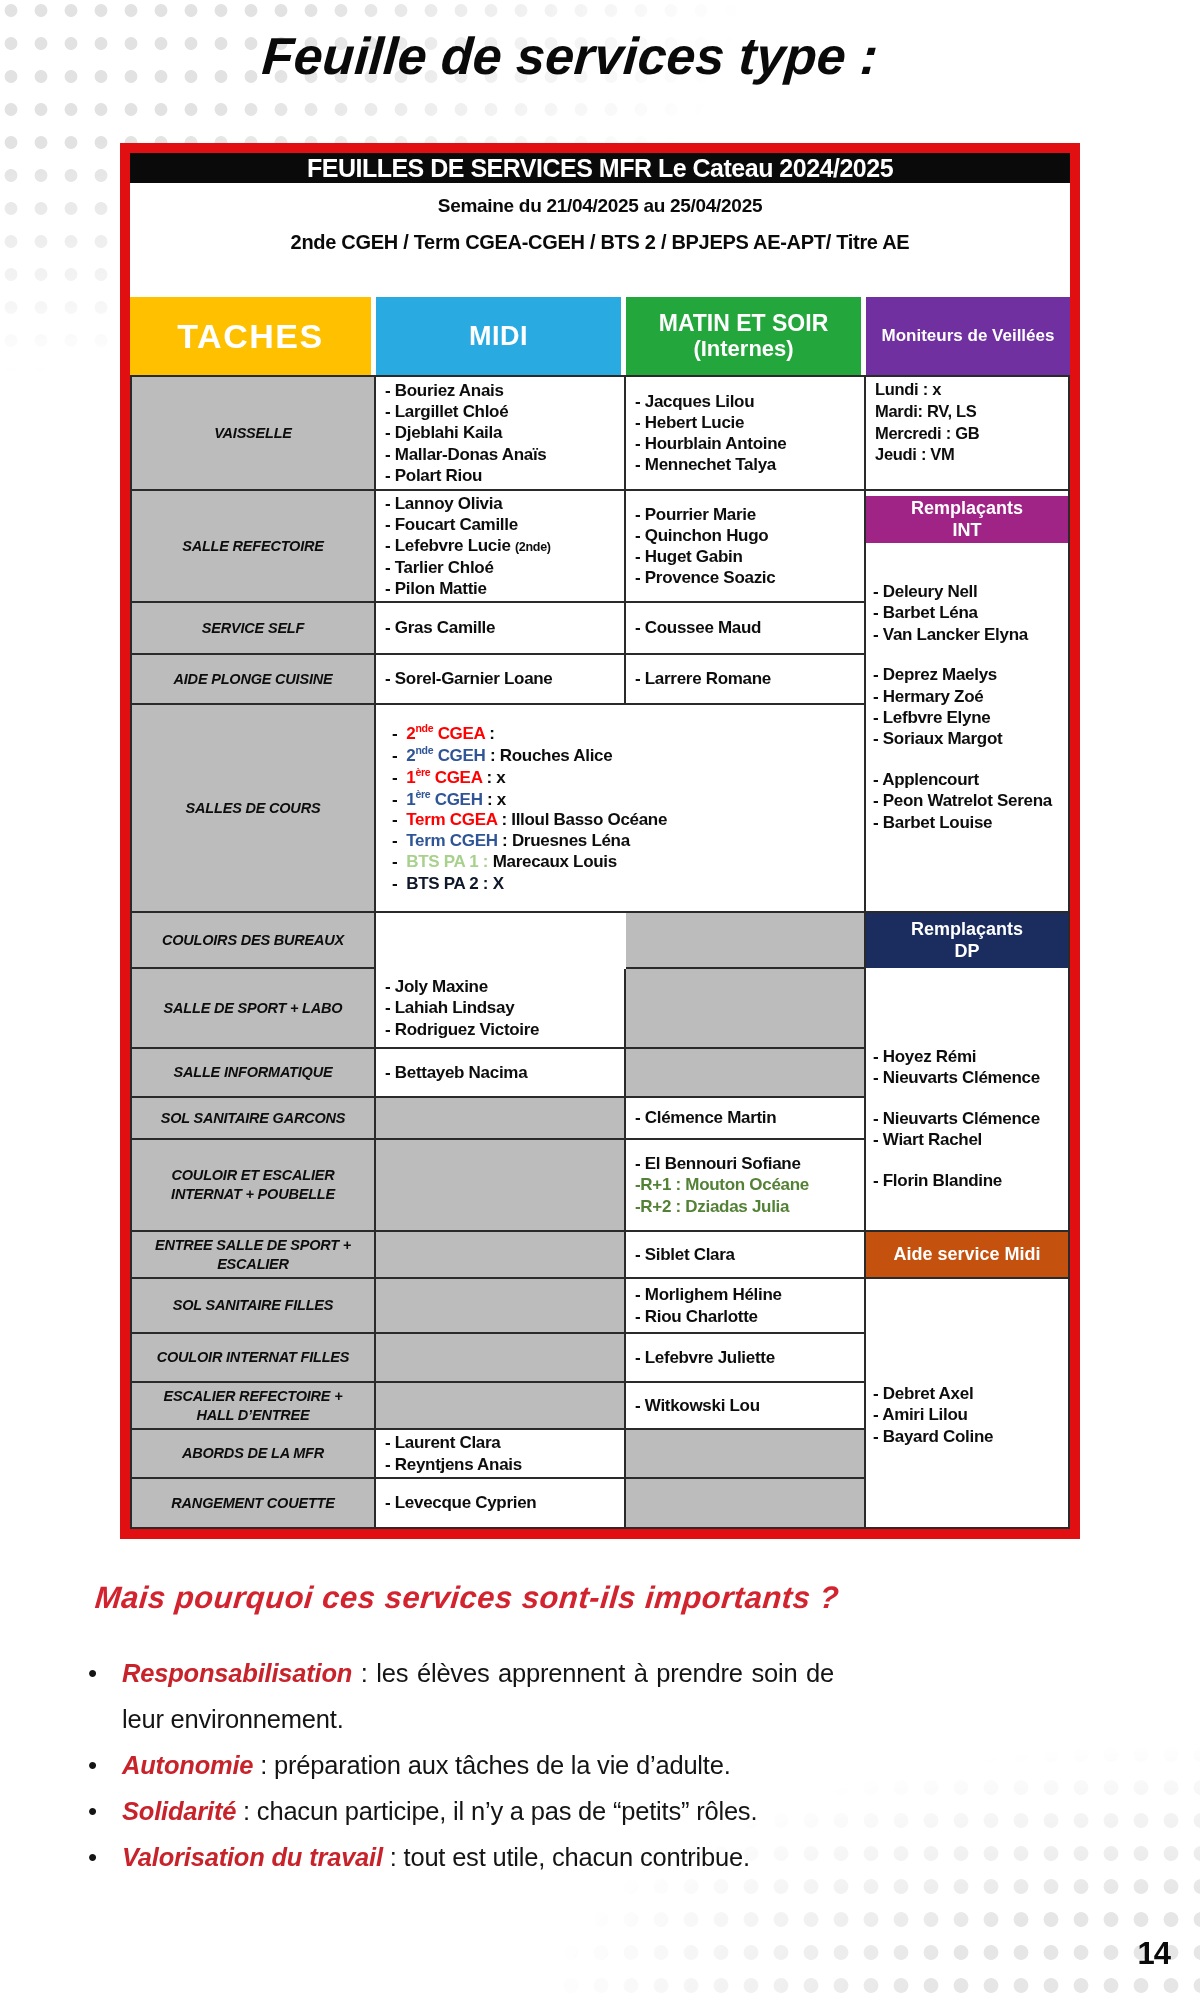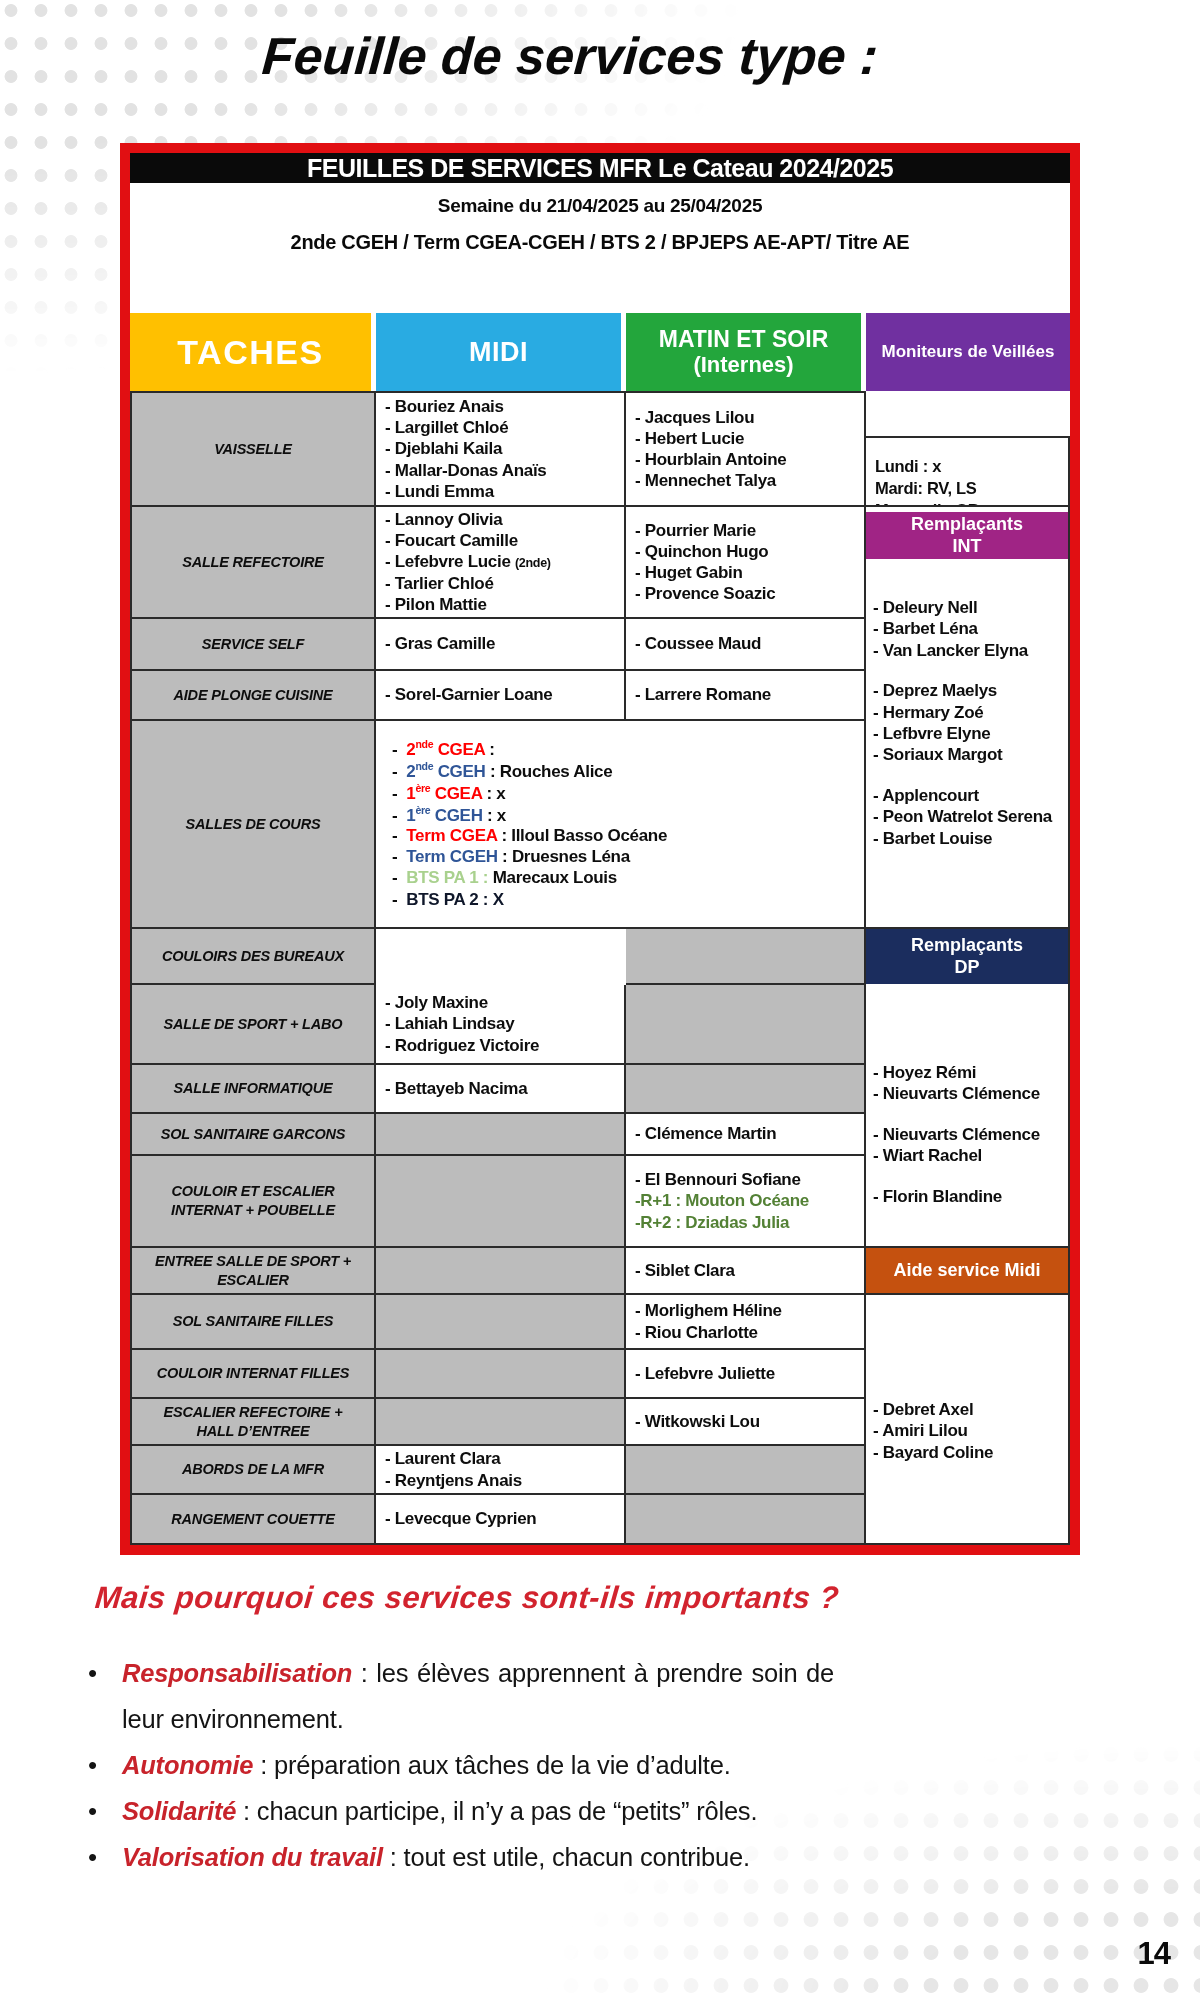--- a/index.html
+++ b/index.html
@@ -34,21 +34,21 @@
   
   .tableWrap{
     position:absolute;left:120px;top:143px;width:940px;
     border:10px solid #E10F12;background:#ffffff;
   }
   .tbar{
     height:30px;background:#0a0a0a;color:#ffffff;
     display:flex;align-items:center;justify-content:center;
     font-weight:bold;font-size:25px;letter-spacing:-0.5px;
   }
-  .tinfo{height:130px;text-align:center;color:#0a0a0a;}
+  .tinfo{height:114px;text-align:center;color:#0a0a0a;}
   .ts1{padding-top:12px;font-size:19px;font-weight:bold;letter-spacing:-0.3px;}
   .ts2{margin-top:14px;font-size:20px;font-weight:bold;letter-spacing:-0.3px;}
   .grid{
     display:grid;
     grid-template-columns:246px 250px 240px 204px;
     grid-template-rows:78px 116px 112px 52px 50px 208px 56px 80px 49px 42px 92px 47px 55px 49px 47px 49px 50px;
     width:940px;
   }
   .hcell{background:#fff;}
   .hblock{
@@ -75,21 +75,21 @@
     letter-spacing:-0.2px;color:#0d0d0d;padding:0 4px;
   }
   .line{
     font-weight:bold;font-size:17px;line-height:1.24;padding-left:9px;
     letter-spacing:-0.3px;color:#0d0d0d;white-space:pre-wrap;
   }
   .courses{padding-left:4px;}
   .courses .line{padding-left:12px;}
   .small{font-size:12.5px;}
   sup{font-size:0.62em;}
-  .vei{justify-content:flex-start;padding-top:18px;margin-top:45px;}
+  .vei{justify-content:flex-start;padding-top:2px;}
   .vei .line{font-size:16.5px;line-height:1.32;}
   .rlist{justify-content:flex-start;}
   .rlist .line{padding-left:7px;line-height:1.26;}
   .group{margin-bottom:19px;}
   .subhead{
     color:#ffffff;font-weight:bold;font-size:18px;text-align:center;
     display:flex;flex-direction:column;align-items:center;justify-content:center;line-height:1.2;
   }
   .int-head{height:47px;margin-top:5px;}
   .dp-head{height:55px;}
@@ -148,21 +148,21 @@
         </div>
       </div>
       <div class="bcell c1 task bt" style="grid-area: 2 / 1;">
         <div>VAISSELLE</div>
       </div>
       <div class="bcell bt" style="grid-area: 2 / 2;">
         <div class="line">- Bouriez Anais</div>
         <div class="line">- Largillet Chloé</div>
         <div class="line">- Djeblahi Kaila</div>
         <div class="line">- Mallar-Donas Anaïs</div>
-        <div class="line">- Lundi Emma</div>
+        <div class="line">- Polart Riou</div>
       </div>
       <div class="bcell bt" style="grid-area: 2 / 3;">
         <div class="line">- Jacques Lilou</div>
         <div class="line">- Hebert Lucie</div>
         <div class="line">- Hourblain Antoine</div>
         <div class="line">- Mennechet Talya</div>
       </div>
       <div class="bcell c1 task" style="grid-area: 3 / 1;">
         <div>SALLE REFECTOIRE</div>
       </div>

